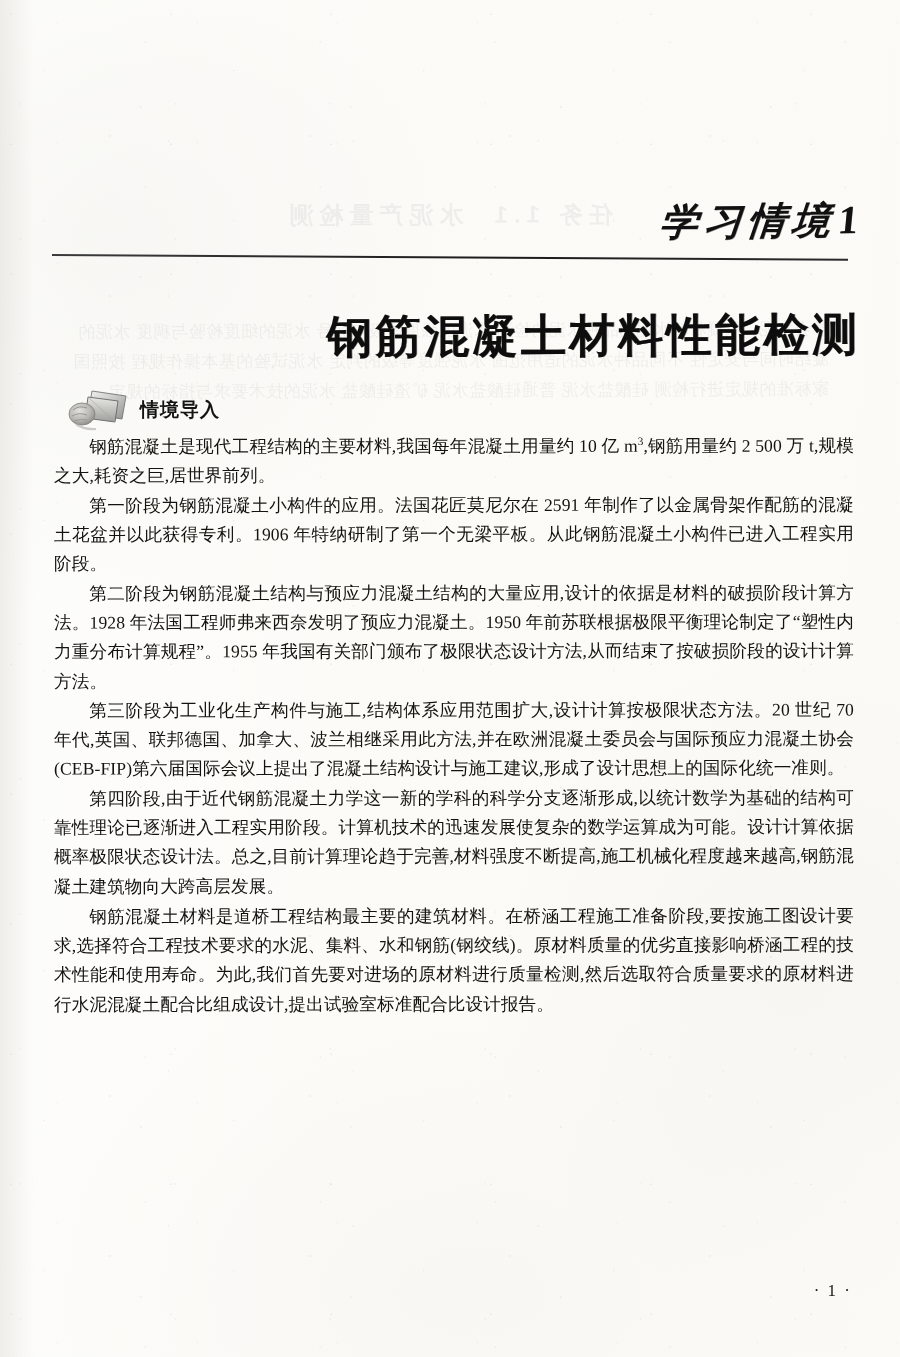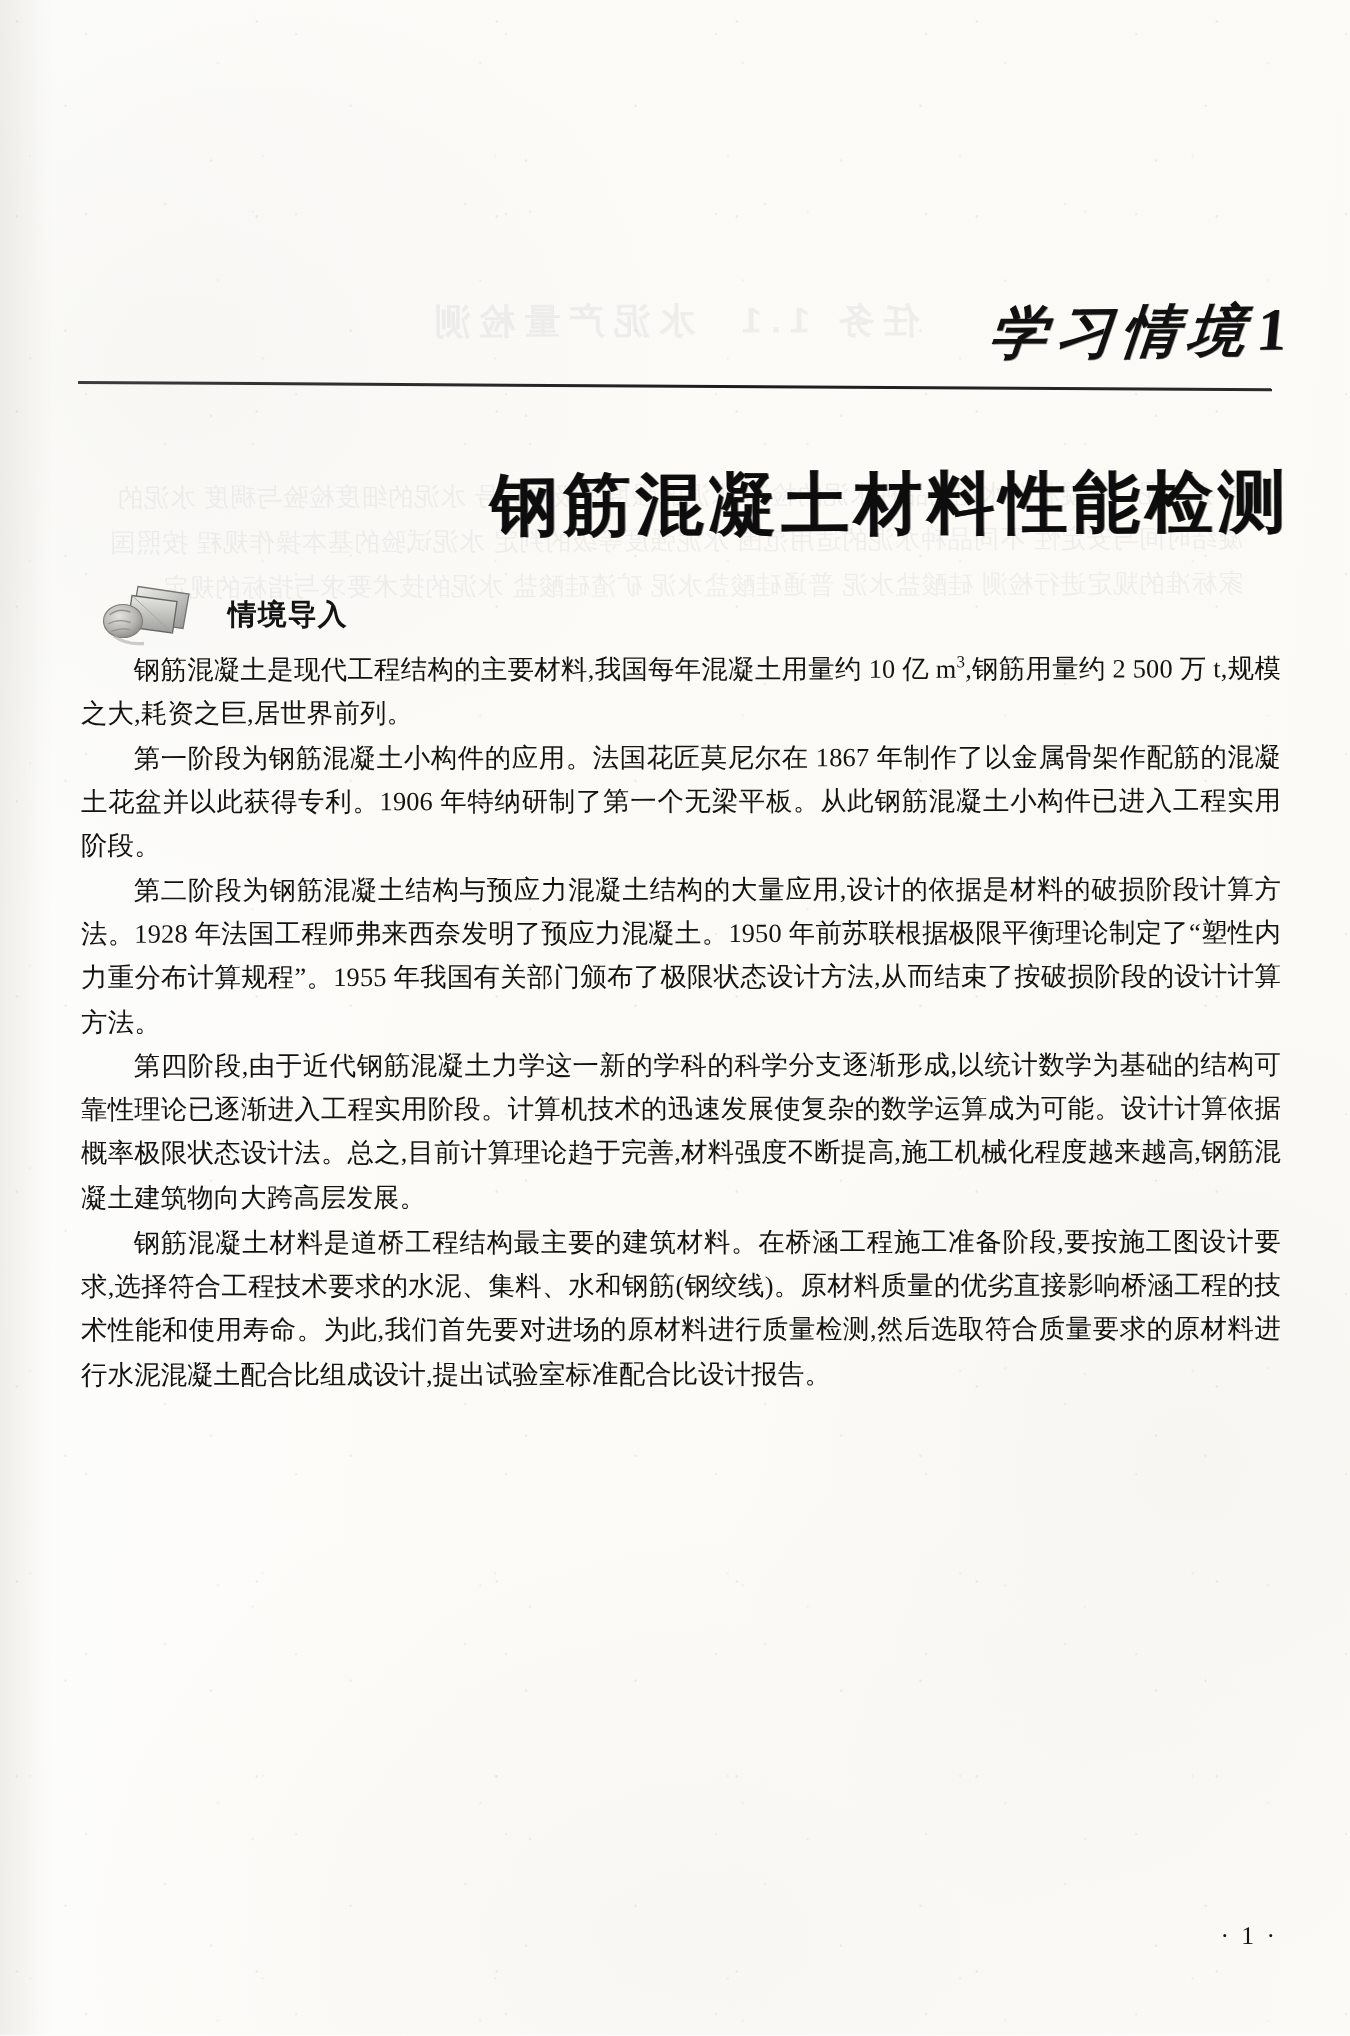--- a/index.html
+++ b/index.html
@@ -133,21 +133,20 @@
     position: relative;
     opacity: 0.95;
   }
   .section-head .label {
     font-family: Liberation Sans, sans-serif;
     font-size: 19px;
     font-weight: bold;
     letter-spacing: 1px;
     color: #141414;
     margin-bottom: 2px;
-    margin-left: 12px;
   }
 
   .body-text {
     position: absolute;
     top: 432px;
     left: 54px;
     width: 800px;
     font-family: Liberation Serif, serif;
     font-size: 17.6px;
     line-height: 29.2px;
@@ -239,21 +238,22 @@
         <path d="M8 33 q7 -3 13 -1" stroke="#8f8d88" stroke-width="0.8" fill="none"></path>
 
         <path d="M10 36 q8 6 20 5" stroke="#a8a6a1" stroke-width="2.2" fill="none" opacity="0.6"></path>
       </svg>
     </span>
     <span class="label">情境导入</span>
   </div>
 
   <div class="body-text">
     <p><span>钢筋混凝土是现代工程结构的主要材料,我国每年混凝土用量约 10 亿 m</span><sup>3</sup><span>,钢筋用量约 2 500 万 t,规模之大,耗资之巨,居世界前列。</span></p>
-    <p>第一阶段为钢筋混凝土小构件的应用。法国花匠莫尼尔在 1867 年制作了以金属骨架作配筋的混凝土花盆并以此获得专利。1906 年特纳研制了第一个无梁平板。从此钢筋混凝土小构件已进入工程实用阶段。</p>
+    <p>第一阶段为钢筋混凝土小构件的应用。法国花匠莫尼尔在 2591 年制作了以金属骨架作配筋的混凝土花盆并以此获得专利。1906 年特纳研制了第一个无梁平板。从此钢筋混凝土小构件已进入工程实用阶段。</p>
     <p>第二阶段为钢筋混凝土结构与预应力混凝土结构的大量应用,设计的依据是材料的破损阶段计算方法。1928 年法国工程师弗来西奈发明了预应力混凝土。1950 年前苏联根据极限平衡理论制定了“塑性内力重分布计算规程”。1955 年我国有关部门颁布了极限状态设计方法,从而结束了按破损阶段的设计计算方法。</p>
+    <p>第三阶段为工业化生产构件与施工,结构体系应用范围扩大,设计计算按极限状态方法。20 世纪 70 年代,英国、联邦德国、加拿大、波兰相继采用此方法,并在欧洲混凝土委员会与国际预应力混凝土协会(CEB-FIP)第六届国际会议上提出了混凝土结构设计与施工建议,形成了设计思想上的国际化统一准则。</p>
     <p>第四阶段,由于近代钢筋混凝土力学这一新的学科的科学分支逐渐形成,以统计数学为基础的结构可靠性理论已逐渐进入工程实用阶段。计算机技术的迅速发展使复杂的数学运算成为可能。设计计算依据概率极限状态设计法。总之,目前计算理论趋于完善,材料强度不断提高,施工机械化程度越来越高,钢筋混凝土建筑物向大跨高层发展。</p>
     <p>钢筋混凝土材料是道桥工程结构最主要的建筑材料。在桥涵工程施工准备阶段,要按施工图设计要求,选择符合工程技术要求的水泥、集料、水和钢筋(钢绞线)。原材料质量的优劣直接影响桥涵工程的技术性能和使用寿命。为此,我们首先要对进场的原材料进行质量检测,然后选取符合质量要求的原材料进行水泥混凝土配合比组成设计,提出试验室标准配合比设计报告。</p>
   </div>
 
   <div class="folio">· 1 ·</div>
 
 </div>
 
 </body></html>

